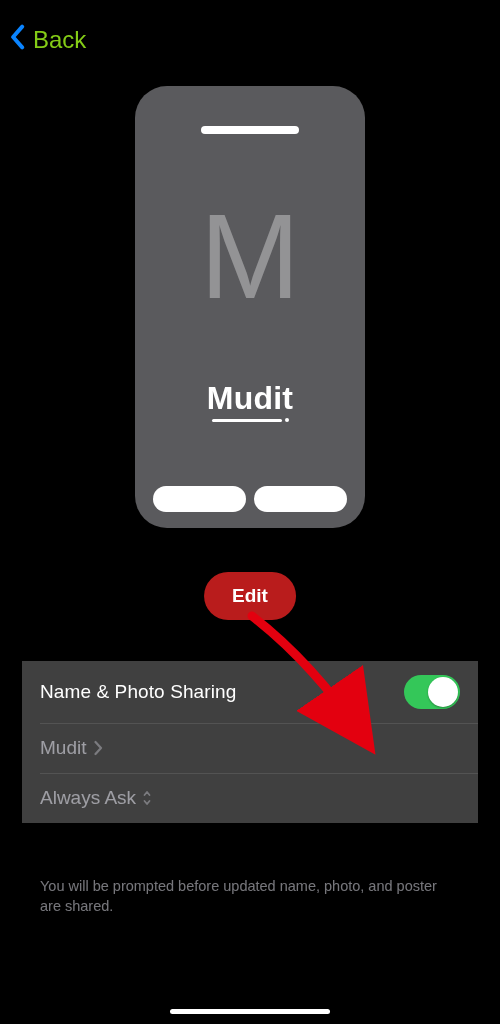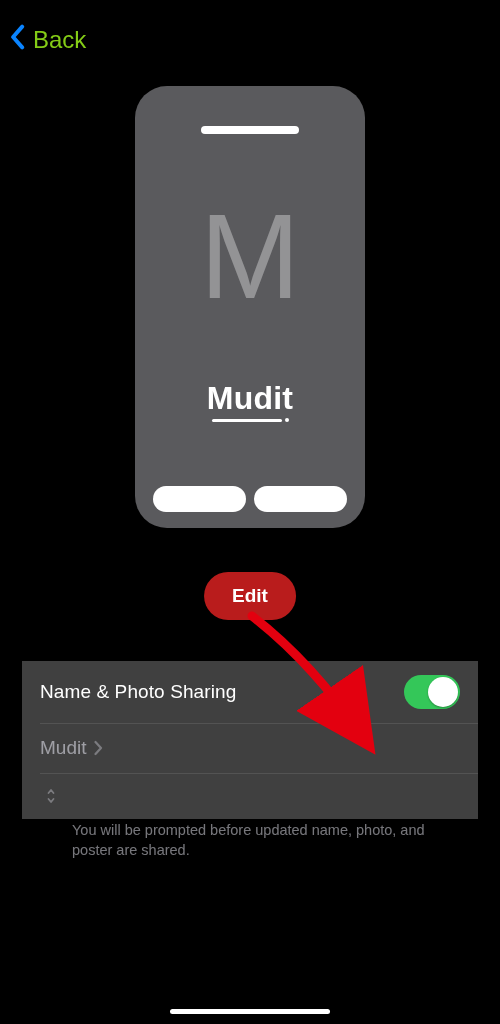--- a/index.html
+++ b/index.html
@@ -160,27 +160,26 @@
       width: 30px;
       height: 30px;
       background: #ffffff;
       border-radius: 50%;
       box-shadow: 0 1px 2px rgba(0,0,0,0.3);
     }
 
     
     .footer-note {
       position: absolute;
-      top: 821px;
+      top: 877px;
       left: 40px;
       right: 40px;
       font-size: 14.5px;
       line-height: 1.35;
       color: rgba(235,235,245,0.5);
-      margin-left: 32px;
     }
 
     
     .home-indicator {
       position: absolute;
       bottom: 10px;
       left: 50%;
       transform: translateX(-50%);
       width: 160px;
       height: 5px;
@@ -234,20 +233,21 @@
   <div class="row">
     <span class="value">Mudit</span>
     <span class="chevron">
       <svg width="9" height="16" viewBox="0 0 9 16" fill="none" stroke="currentColor" stroke-width="2.2" stroke-linecap="round" stroke-linejoin="round">
           <polyline points="1.5,2 7,8 1.5,14"></polyline>
         </svg>
     </span>
   </div>
 
   <div class="row">
+    <span class="value">Always Ask</span>
     <span class="updown">
       <svg width="10" height="18" viewBox="0 0 10 18" fill="none" stroke="currentColor" stroke-width="1.8" stroke-linecap="round" stroke-linejoin="round">
         <polyline points="2.5,6 5,3 7.5,6"></polyline>
         <polyline points="2.5,12 5,15 7.5,12"></polyline>
       </svg>
     </span>
   </div>
 
 </div>
 

